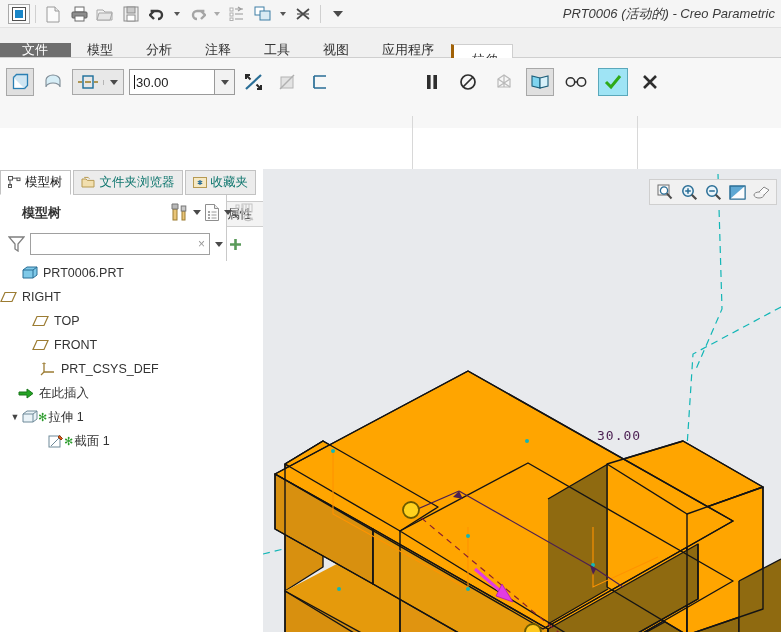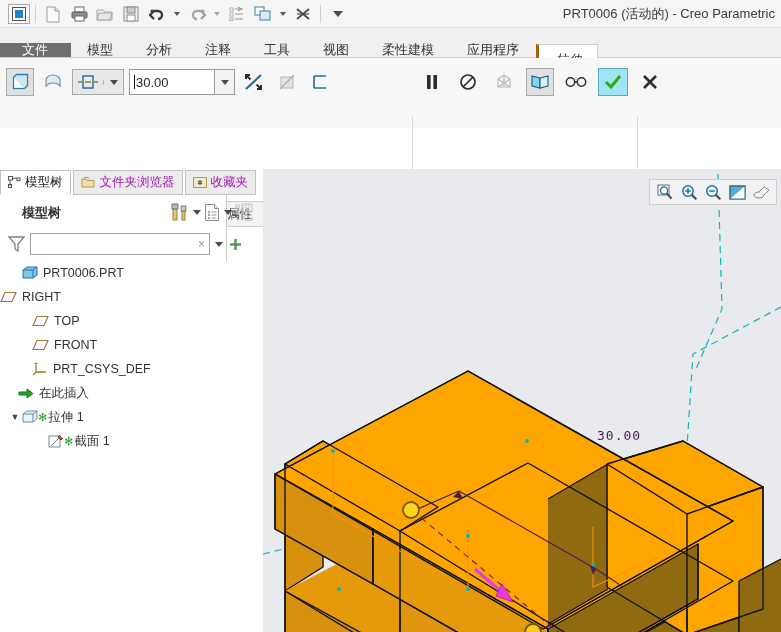--- a/index.html
+++ b/index.html
@@ -21,21 +21,21 @@
   .qbtn {
     width: 24px; height: 22px; margin: 0 1px;
     display: flex; align-items: center; justify-content: center;
     cursor: default;
   }
   .qbtn.boxed { border: 1px solid #a9a9a9; background: #fafafa; width: 22px; height: 20px; margin-left: 8px; }
   .qsep { width: 1px; height: 18px; background: #d0d0d0; margin: 0 4px; }
   .caret { width: 0; height: 0; border-left: 3.5px solid transparent; border-right: 3.5px solid transparent; border-top: 4px solid #555; }
   .title-text {
     position: absolute; right: 6px; top: 0; height: 28px; line-height: 28px;
-    font-size: 13px; color: #3a3a3a; white-space: nowrap;
+    font-size: 13px; color: #3a3a3a; white-space: nowrap; font-style: italic;
   }
 
   
   .ribbontabs {
     position: absolute; left: 0; top: 28px; width: 781px; height: 30px;
     background: #f0f0f0; border-bottom: 1px solid #cfcfcf;
     display: flex; align-items: stretch;
   }
   .rtab {
     display: flex; align-items: center; justify-content: center;
@@ -94,21 +94,21 @@
   .dash-vline2 { position: absolute; left: 637px; top: 58px; width: 1px; height: 110px; background: #d8d8d8; }
 
   
   .navigator {
     position: absolute; left: 0; top: 169px; width: 227px; height: 463px;
     background: #ffffff; border-right: 1px solid #c9c9c9;
   }
   .nav-tabs { position: absolute; left: 0; top: 0; width: 263px; height: 26px; display: flex; align-items: flex-end; background: #fff; }
   .ntab {
     height: 25px; display: flex; align-items: center; gap: 4px; padding: 0 7px;
-    font-size: 12.5px; color: #a21caf; cursor: default;
+    font-size: 12.5px; color: #0f766e; cursor: default;
     border: 1px solid #c2c2c2; background: #ececec; margin-right: 2px;
   }
   .ntab.active { background: #ffffff; border-bottom-color: #ffffff; color: #222; }
   .nav-header {
     position: absolute; left: 0; top: 30px; width: 263px; height: 28px;
     display: flex; align-items: center;
   }
   .nav-title { font-size: 13px; font-weight: bold; color: #333; margin-left: 22px; }
   .nav-tools { position: absolute; right: 8px; top: 3px; display: flex; align-items: center; gap: 3px; }
   .nav-filter {
@@ -235,21 +235,20 @@
     <div class="title-text">PRT0006 (活动的) - Creo Parametric</div>
   </div>
 
   <div class="ribbontabs">
     <div class="rtab file">文件</div>
     <div class="rtab">模型</div>
     <div class="rtab">分析</div>
     <div class="rtab">注释</div>
     <div class="rtab">工具</div>
     <div class="rtab">视图</div>
-    <div class="rtab">柔性建模</div>
     <div class="rtab">应用程序</div>
     <div class="rtab active">拉伸</div>
   </div>
 
   <div class="dashboard">
     <div class="dash-vline"></div>
     <div class="dash-vline2"></div>
 
     <div class="dash-left">
       <div class="tbtn sel">
@@ -482,21 +481,21 @@
 
       <div class="trow" style="padding-left:32px">
         <span>
           <svg width="17" height="12" viewBox="0 0 17 12">
               <path d="M5 1.5 H16 L12 10.5 H1 Z" fill="none" stroke="#9c7c33" stroke-width="1.2"></path>
             </svg>
         </span>
         <span class="tlabel">FRONT</span>
       </div>
 
-      <div class="trow" style="padding-left:32px">
+      <div class="trow" style="padding-left:40px">
         <span>
           <svg width="16" height="14" viewBox="0 0 16 14">
               <path d="M4 1 V10 H14" fill="none" stroke="#9c7c33" stroke-width="1.3"></path>
               <path d="M4 10 L1 13" stroke="#9c7c33" stroke-width="1.3"></path>
               <path d="M2.4 1.6 L4 1 L5.6 1.6" fill="none" stroke="#9c7c33"></path>
             </svg>
         </span>
         <span class="tlabel">PRT_CSYS_DEF</span>
       </div>
 

